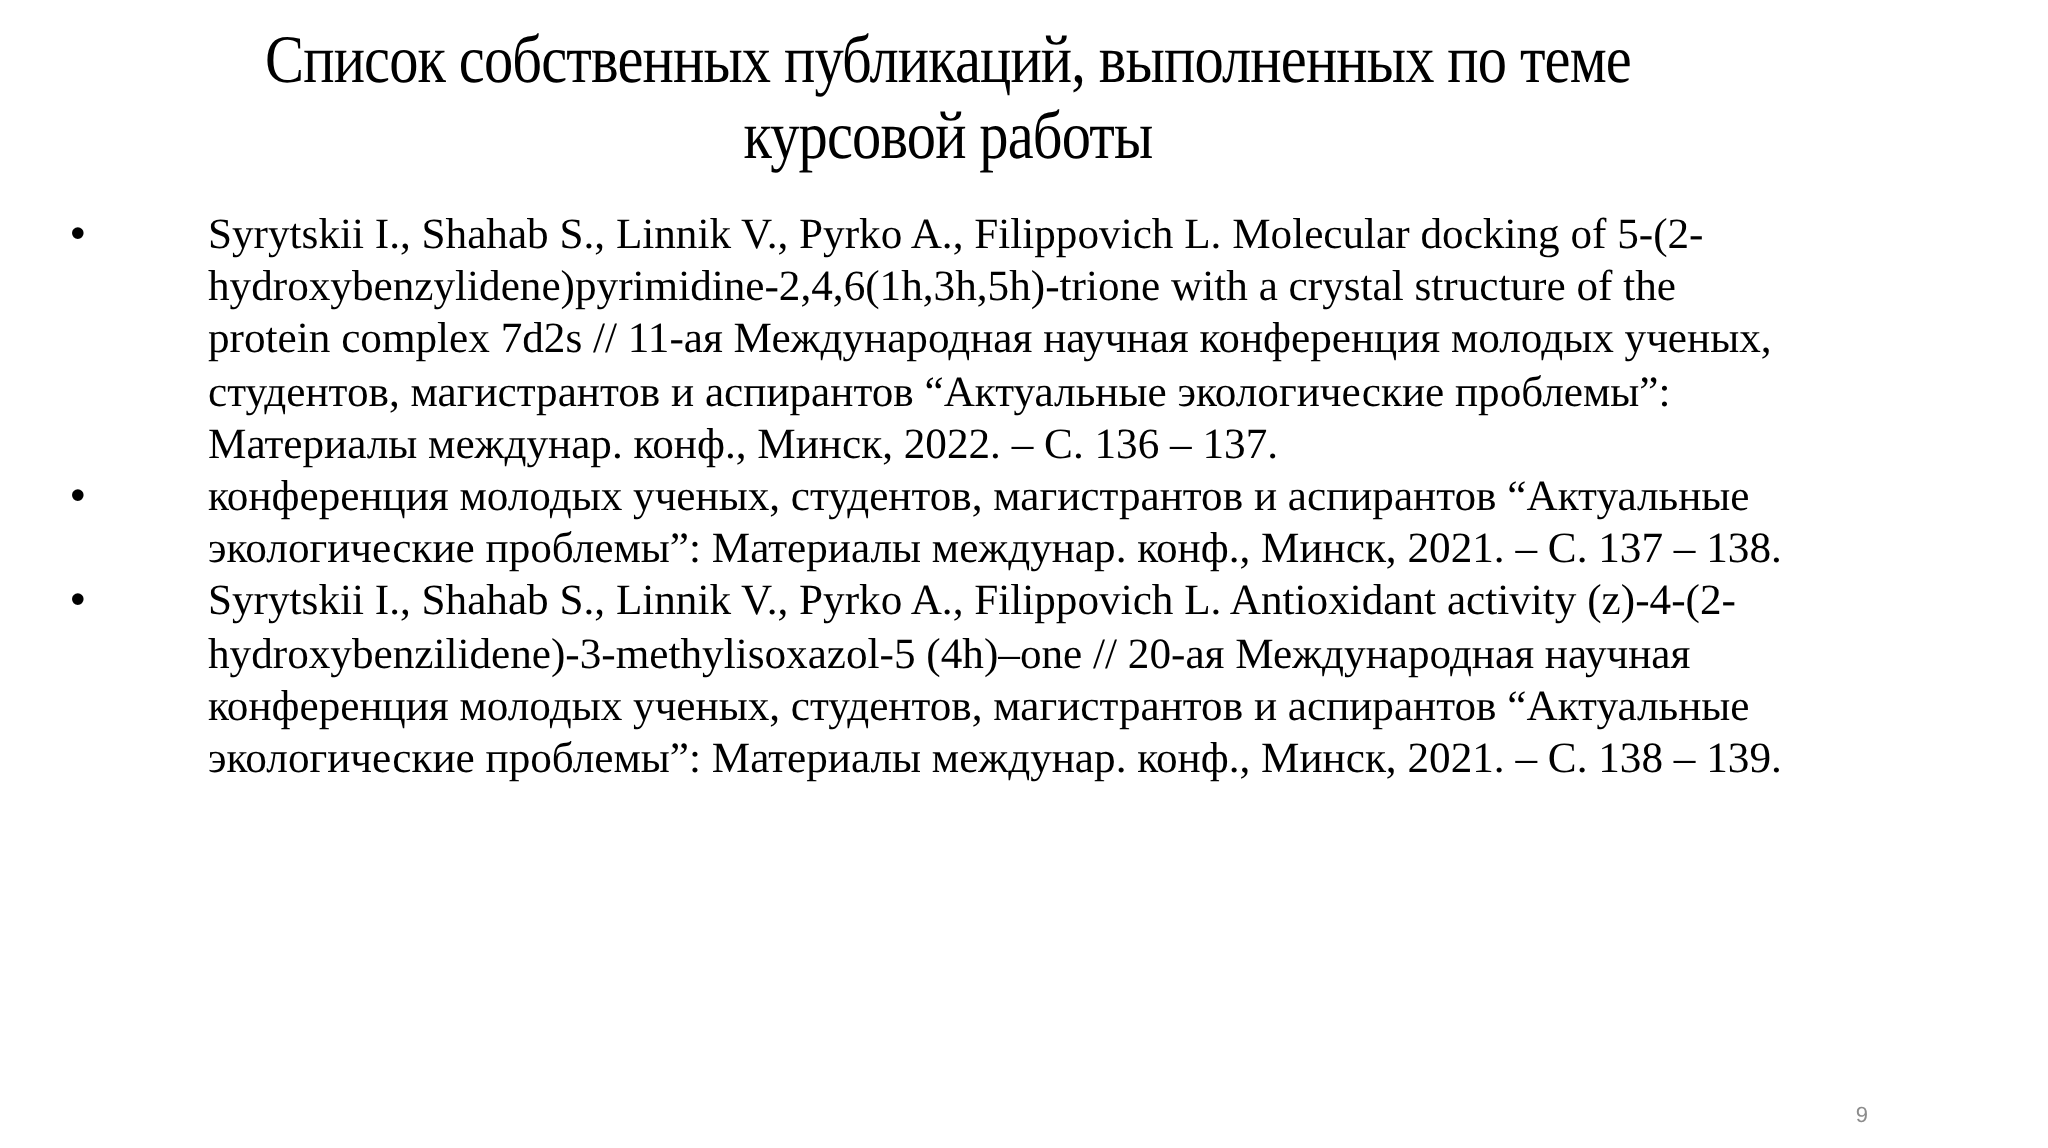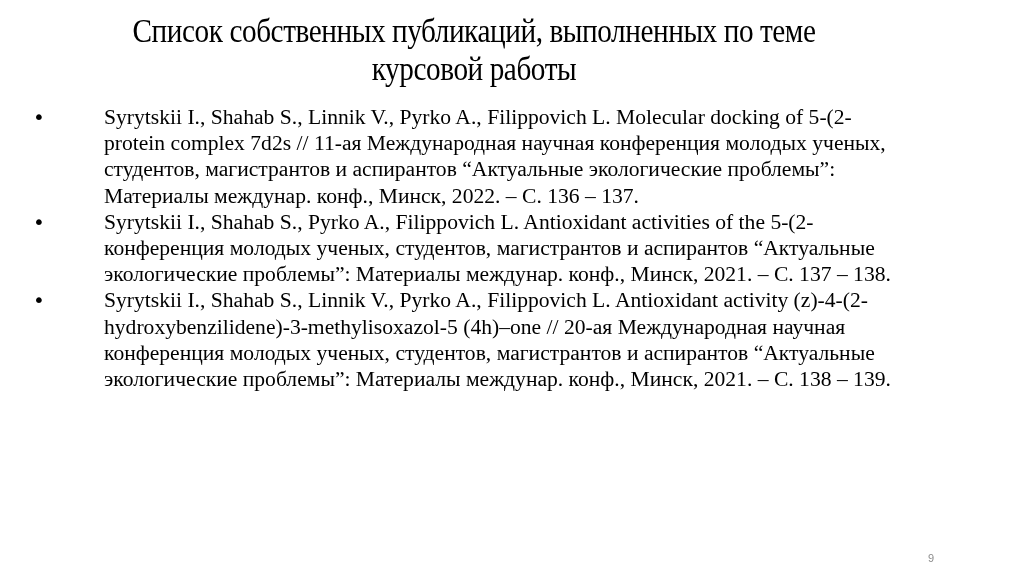--- a/index.html
+++ b/index.html
@@ -73,27 +73,27 @@
 <div class="slide">
   <div class="title">
     <span>Список собственных публикаций, выполненных по теме</span>
     <span>курсовой работы</span>
   </div>
 
   <ul class="pub-list">
     <li class="pub-item">
       <span class="bullet">•</span>
       <span class="line">Syrytskii I., Shahab S., Linnik V., Pyrko A., Filippovich L. Molecular docking of 5-(2-</span>
+      <span class="line">hydroxybenzylidene)pyrimidine-2,4,6(1h,3h,5h)-trione with a crystal structure of the</span>
       <span class="line">protein complex 7d2s // 11-ая Международная научная конференция молодых ученых,</span>
       <span class="line">студентов, магистрантов и аспирантов “Актуальные экологические проблемы”:</span>
       <span class="line">Материалы междунар. конф., Минск, 2022. – С. 136 – 137.</span>
     </li>
     <li class="pub-item">
       <span class="bullet">•</span>
-      <span class="line">Syrytskii I., Shahab S., Pyrko A., Filippovich L. Antioxidant activities of the 5-(2-</span>
       <span class="line">конференция молодых ученых, студентов, магистрантов и аспирантов “Актуальные</span>
       <span class="line">экологические проблемы”: Материалы междунар. конф., Минск, 2021. – С. 137 – 138.</span>
     </li>
     <li class="pub-item">
       <span class="bullet">•</span>
       <span class="line">Syrytskii I., Shahab S., Linnik V., Pyrko A., Filippovich L. Antioxidant activity  (z)-4-(2-</span>
       <span class="line">hydroxybenzilidene)-3-methylisoxazol-5 (4h)–one // 20-ая Международная научная</span>
       <span class="line">конференция молодых ученых, студентов, магистрантов и аспирантов “Актуальные</span>
       <span class="line">экологические проблемы”: Материалы междунар. конф., Минск, 2021. – С. 138 – 139.</span>
     </li>

